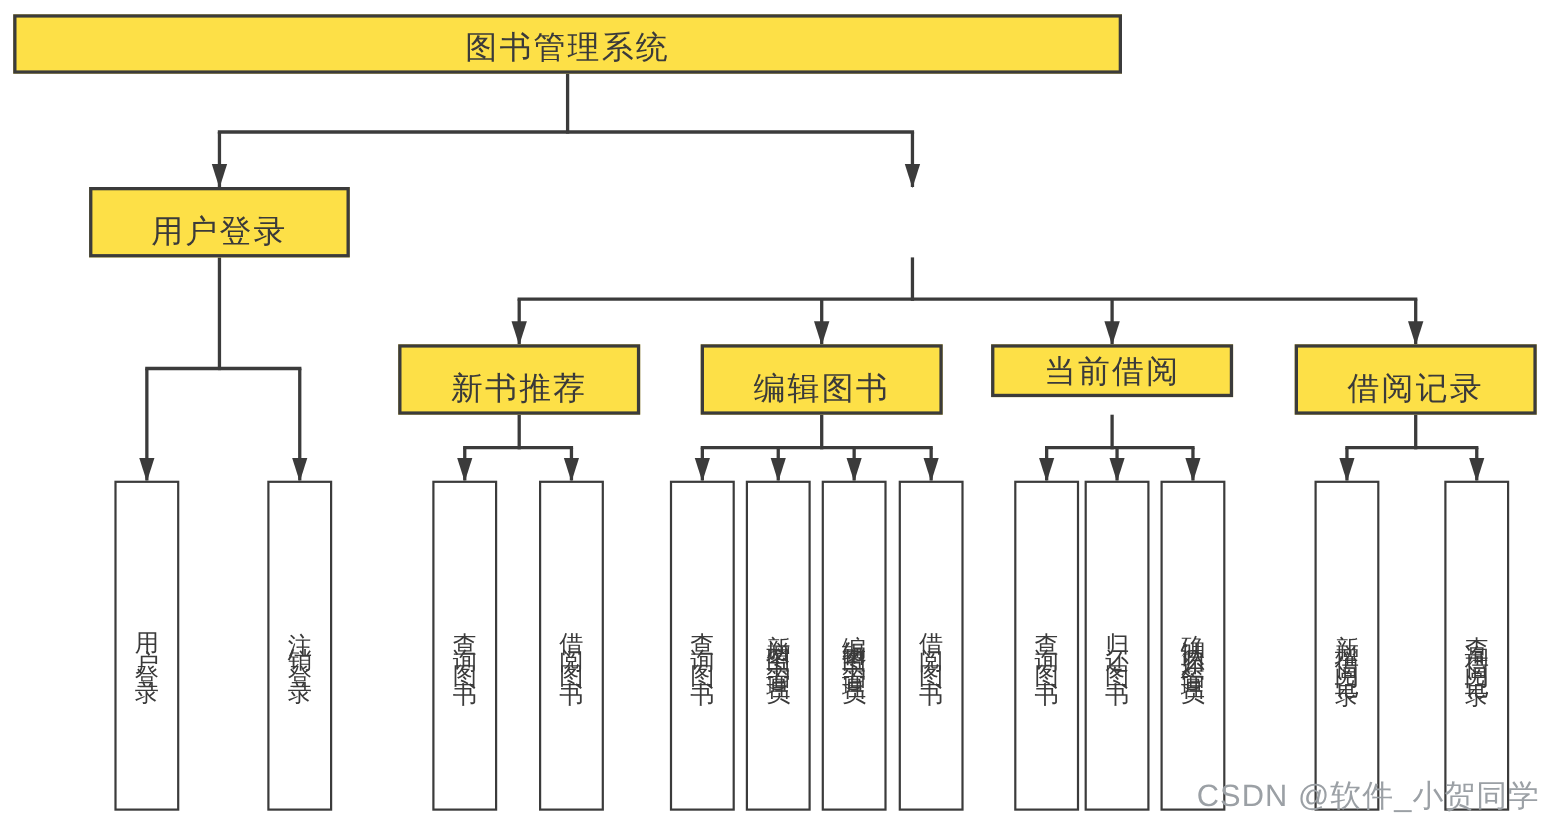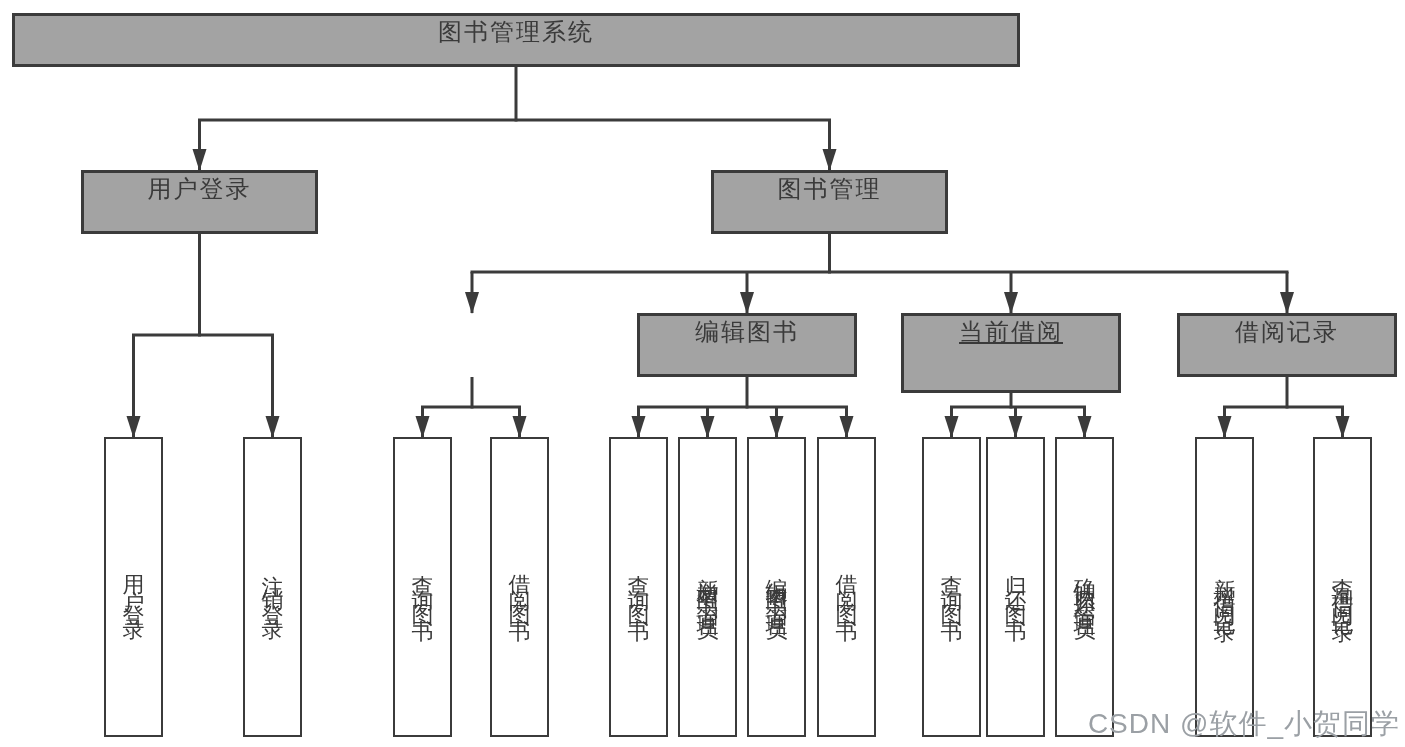--- a/index.html
+++ b/index.html
@@ -2,44 +2,44 @@
 <html><head>
 <meta charset="utf-8">
 <style>
   html,body{margin:0;padding:0;background:#ffffff;}
   .canvas{
     position:relative;width:1405px;height:747px;background:#ffffff;
     font-family:"Liberation Sans","DejaVu Sans",sans-serif;overflow:hidden;
   }
   .wires{position:absolute;left:0;top:0;width:1405px;height:747px;z-index:1;}
   .node{
-    position:absolute;z-index:2;background:#a3a3a3;border:3px solid #3b3b3b;
-    display:flex;align-items:flex-start;justify-content:center;
-    color:#3a3a3a;font-size:24px;box-sizing:border-box;letter-spacing:2px;
+    position:absolute;z-index:2;background:#fde047;border:3px solid #3b3b3b;
+    display:flex;align-items:flex-end;justify-content:center;
+    color:#3a3a3a;font-size:29px;box-sizing:border-box;letter-spacing:2px;
   }
   .leaf{
     position:absolute;z-index:2;background:#ffffff;border:2px solid #3b3b3b;
     display:flex;align-items:center;justify-content:center;
     color:#3a3a3a;font-size:22px;box-sizing:border-box;
     top:437px;width:59px;height:300px;
   }
   .leaf .vtext{
     writing-mode:vertical-rl;text-orientation:mixed;line-height:1;
     white-space:nowrap;
   }
   .ls4{letter-spacing:15px;}
   .ls6{letter-spacing:9px;}
   .ls9{letter-spacing:6px;}
   
   .n-root{left:12px;top:13px;width:1008px;height:54px;}
   .n-user{left:81px;top:170px;width:237px;height:64px;}
   .n-book{left:711px;top:170px;width:237px;height:64px;}
   .n-rec{left:362px;top:313px;width:220px;height:64px;}
   .n-bor{left:637px;top:313px;width:220px;height:64px;}
-  .n-cur{left:901px;top:313px;width:220px;height:80px;text-decoration:underline;}
+  .n-cur{left:901px;top:313px;width:220px;height:48px;}
   .n-log{left:1177px;top:313px;width:220px;height:64px;}
   
   .lf-u0{left:104px;} .lf-u1{left:243px;}
   .lf-r0{left:393px;} .lf-r1{left:490px;}
   .lf-b0{left:609px;} .lf-b1{left:678px;} .lf-b2{left:747px;} .lf-b3{left:817px;}
   .lf-c0{left:922px;} .lf-c1{left:986px;} .lf-c2{left:1055px;}
   .lf-l0{left:1195px;} .lf-l1{left:1313px;}
   .watermark{
     position:absolute;right:5px;bottom:4px;z-index:3;
     color:#9ba0a5;font-size:28px;letter-spacing:1px;
@@ -100,24 +100,24 @@
     </g>
   </svg>
 
   <div class="node n-root">
     <span>图书管理系统</span>
   </div>
 
   <div class="node n-user">
     <span>用户登录</span>
   </div>
-  <div class="node n-book">
-    <span>图书管理</span>
+
+  <div class="node n-rec">
+    <span>新书推荐</span>
   </div>
-
   <div class="node n-bor">
     <span>编辑图书</span>
   </div>
   <div class="node n-cur">
     <span>当前借阅</span>
   </div>
   <div class="node n-log">
     <span>借阅记录</span>
   </div>
 

